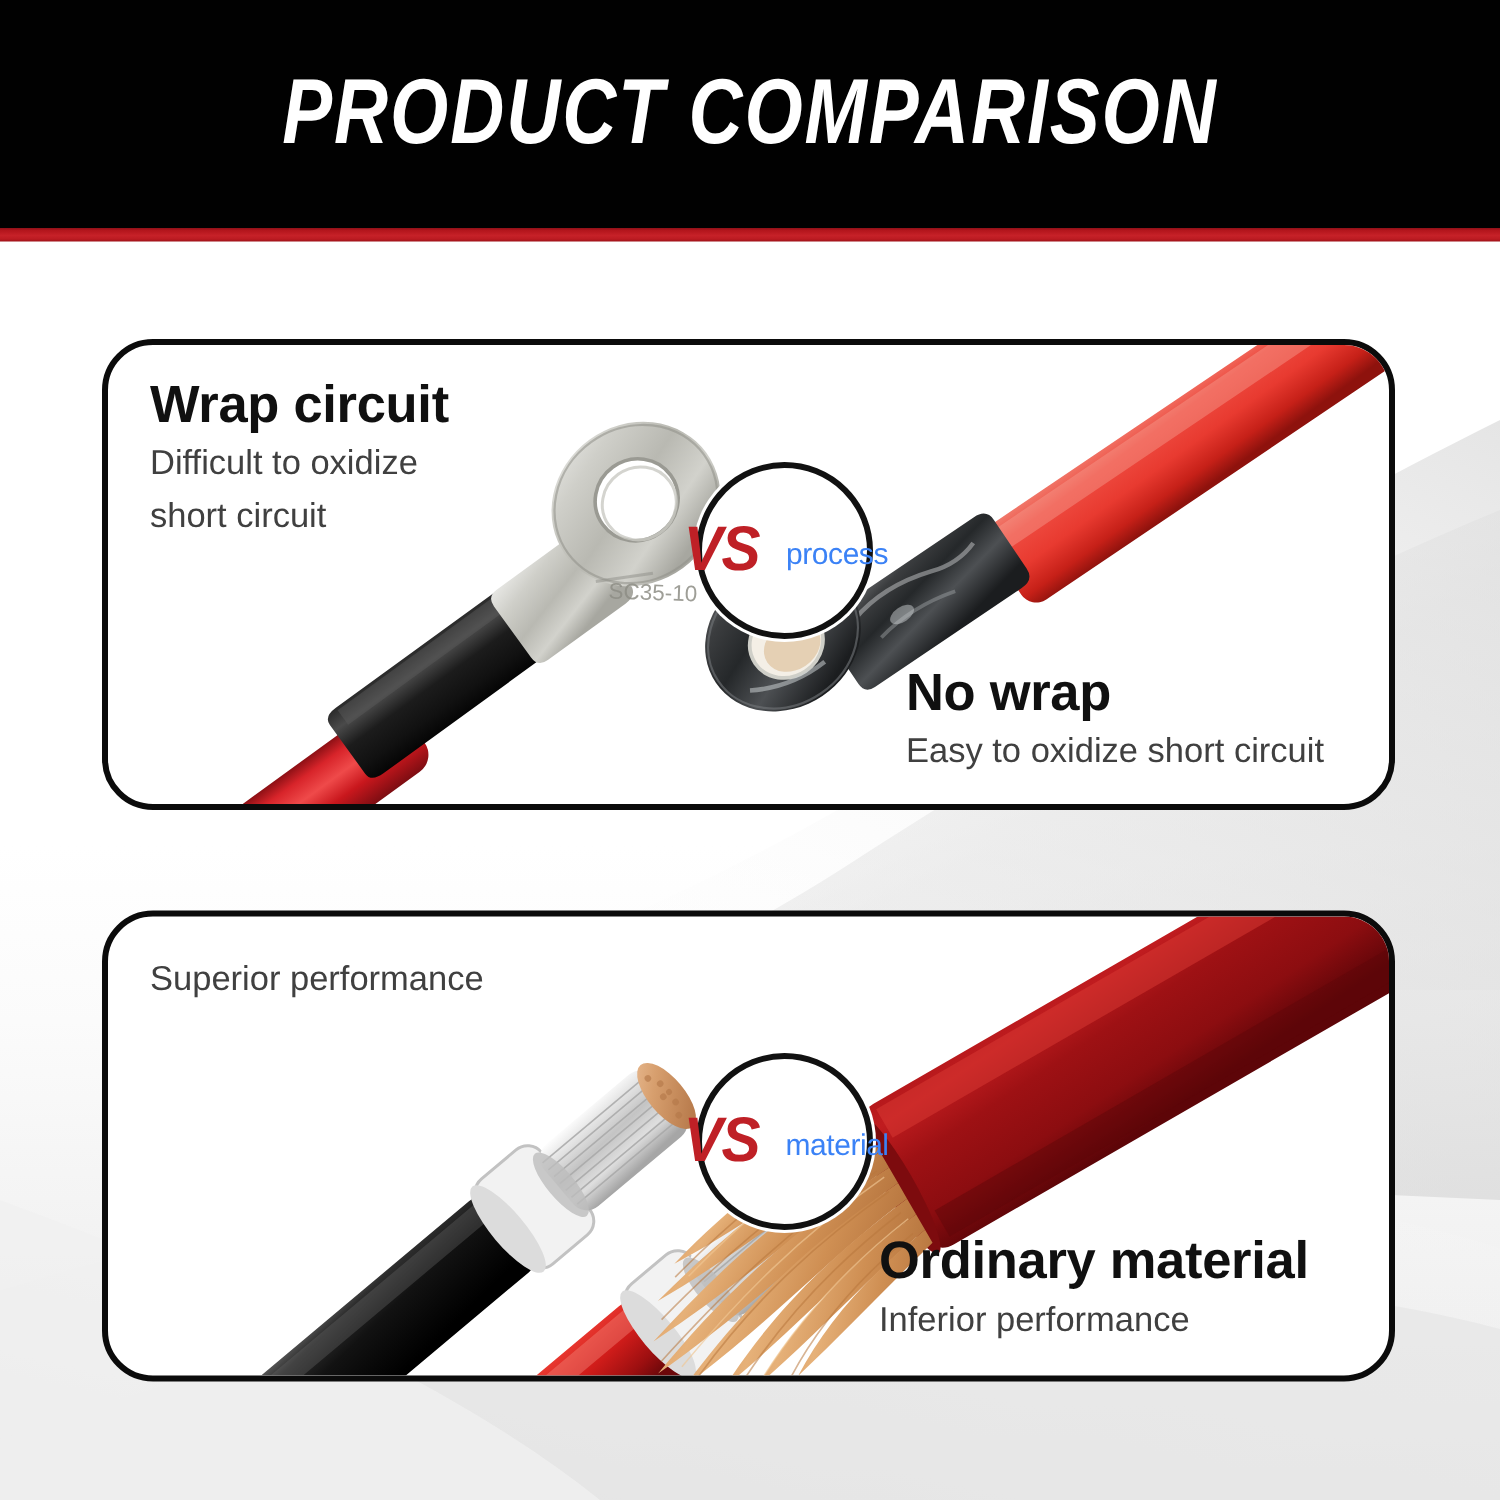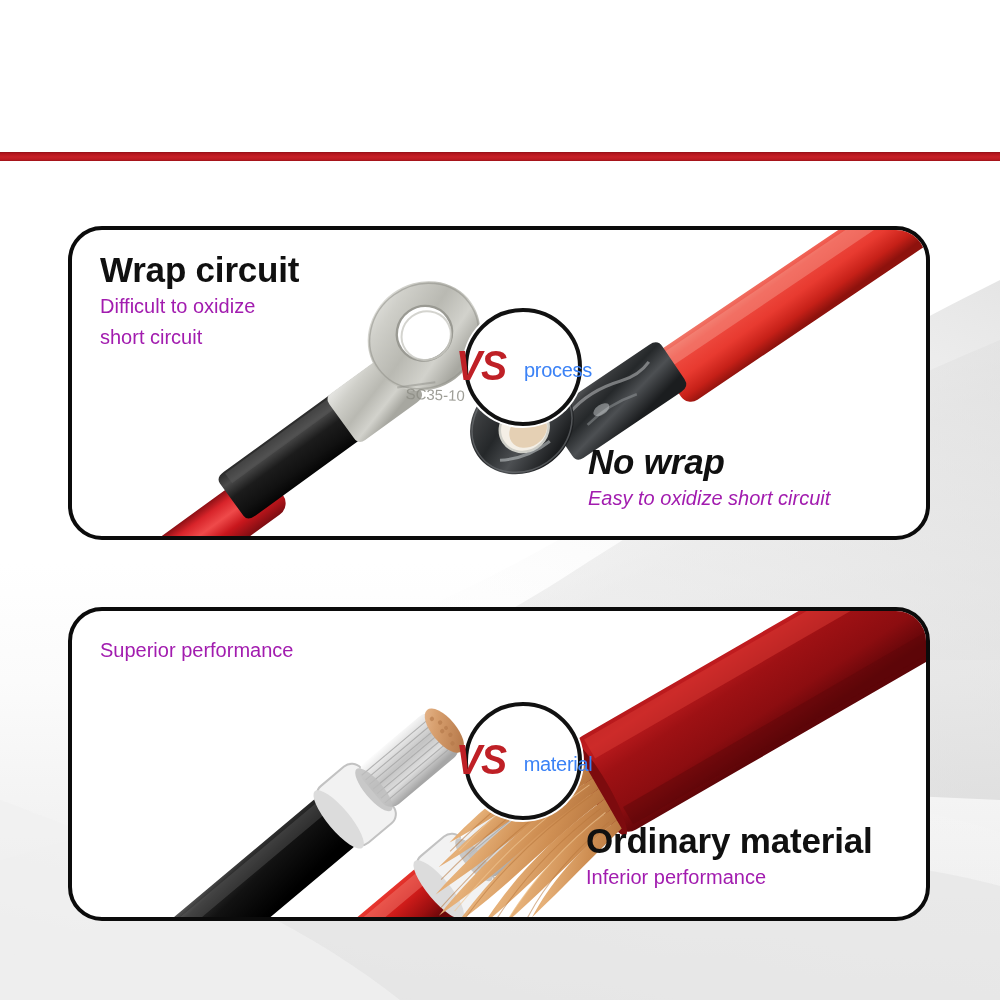--- a/index.html
+++ b/index.html
@@ -56,26 +56,26 @@
   #card-1 { left:68px; top:226px; width:862px; height:314px; }
   #card-2 { left:68px; top:607px; width:862px; height:314px; }
 
   
   .txt-block { position:absolute; z-index:6; }
   .t-head {
     font-size:35px; font-weight:700; color:#101010;
     letter-spacing:-0.2px; line-height:1.05; white-space:nowrap;
   }
   .t-sub {
-    font-size:20px; font-weight:400; color:#a21caf;
+    font-size:23px; font-weight:400; color:#404040;
     line-height:1.18; white-space:nowrap; margin-top:6px;
   }
 
   #c1-left  { left:28px;  top:22px;  }
-  #c1-right { left:516px; top:214px;font-style:italic; }
+  #c1-right { left:532px; top:214px; }
   #c2-left  { left:28px;  top:22px;  }
   #c2-right { left:514px; top:212px; }
 
   
   .vs-badge {
     position:absolute; z-index:30;
     width:118px; height:118px; border-radius:50%;
     background:#ffffff; border:4px solid #111111;
     display:flex; 
     align-items:center; justify-content:center;
@@ -118,20 +118,23 @@
         <stop offset="100%" stop-color="#ffffff" stop-opacity="0"></stop>
       </linearGradient>
     </defs>
     <path d="M1000,120 C860,190 760,250 640,330 C540,396 430,450 300,500 L1000,500 Z" fill="url(#sw2)"></path>
     <path d="M1000,180 C830,250 700,330 560,420 C440,496 300,556 120,600 L1000,640 Z" fill="url(#sw1)" opacity=".55"></path>
     <path d="M0,700 C200,640 420,610 660,620 C820,627 930,650 1000,672 L1000,840 L0,840 Z" fill="url(#sw3)" opacity=".85"></path>
     <path d="M0,800 C230,716 470,680 720,690 C850,695 940,710 1000,726 L1000,840 L0,840 Z" fill="#e6e6e6" opacity=".7"></path>
     <path d="M0,640 C160,700 300,760 400,840 L0,840 Z" fill="#f0f0f0" opacity=".8"></path>
   </svg>
 
+  <div class="header">
+    <div class="header-title">PRODUCT COMPARISON</div>
+  </div>
   <div class="header-stripe"></div>
 
   <div class="card" id="card-1">
 
     <svg class="art" viewBox="0 0 854 306" preserveAspectRatio="none">
       <defs>
         <linearGradient id="redCab1" x1="0" y1="0" x2="0" y2="1">
           <stop offset="0%" stop-color="#8d1015"></stop>
           <stop offset="18%" stop-color="#d8242a"></stop>
           <stop offset="42%" stop-color="#ef4a4a"></stop>

